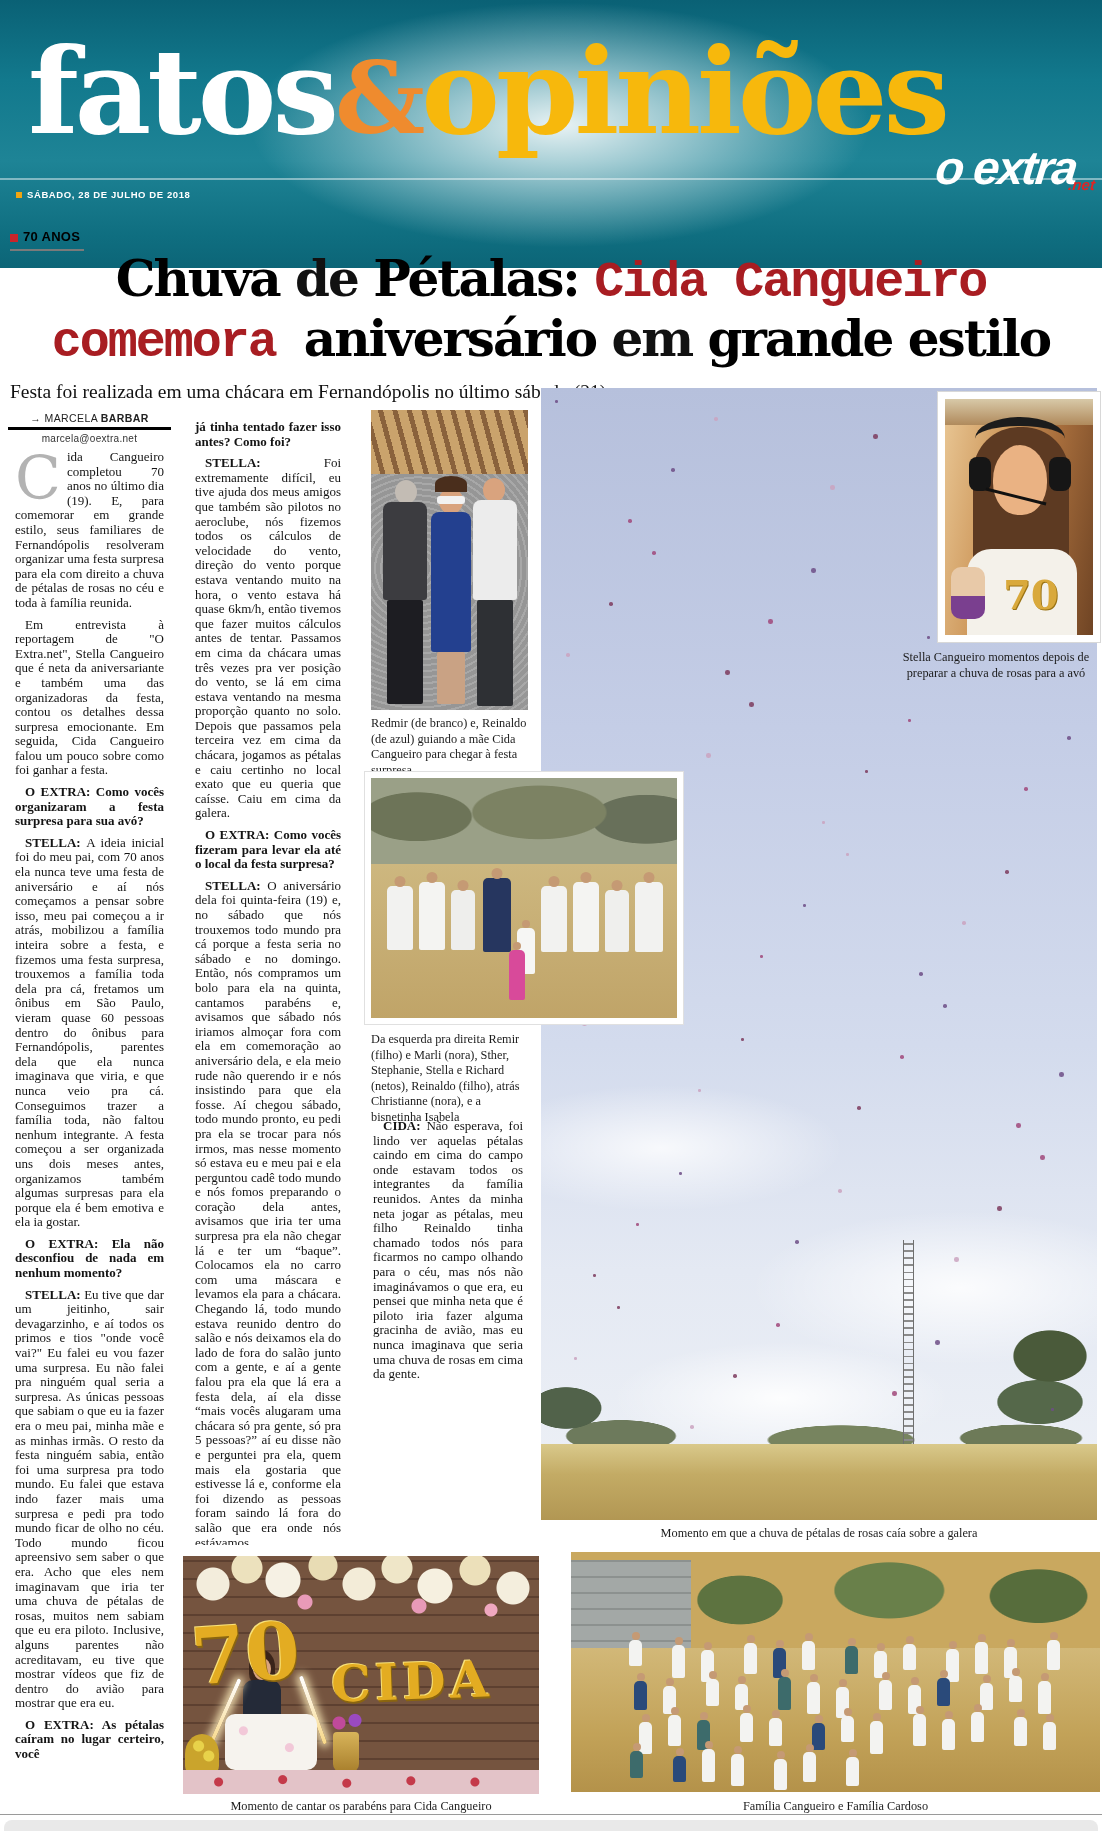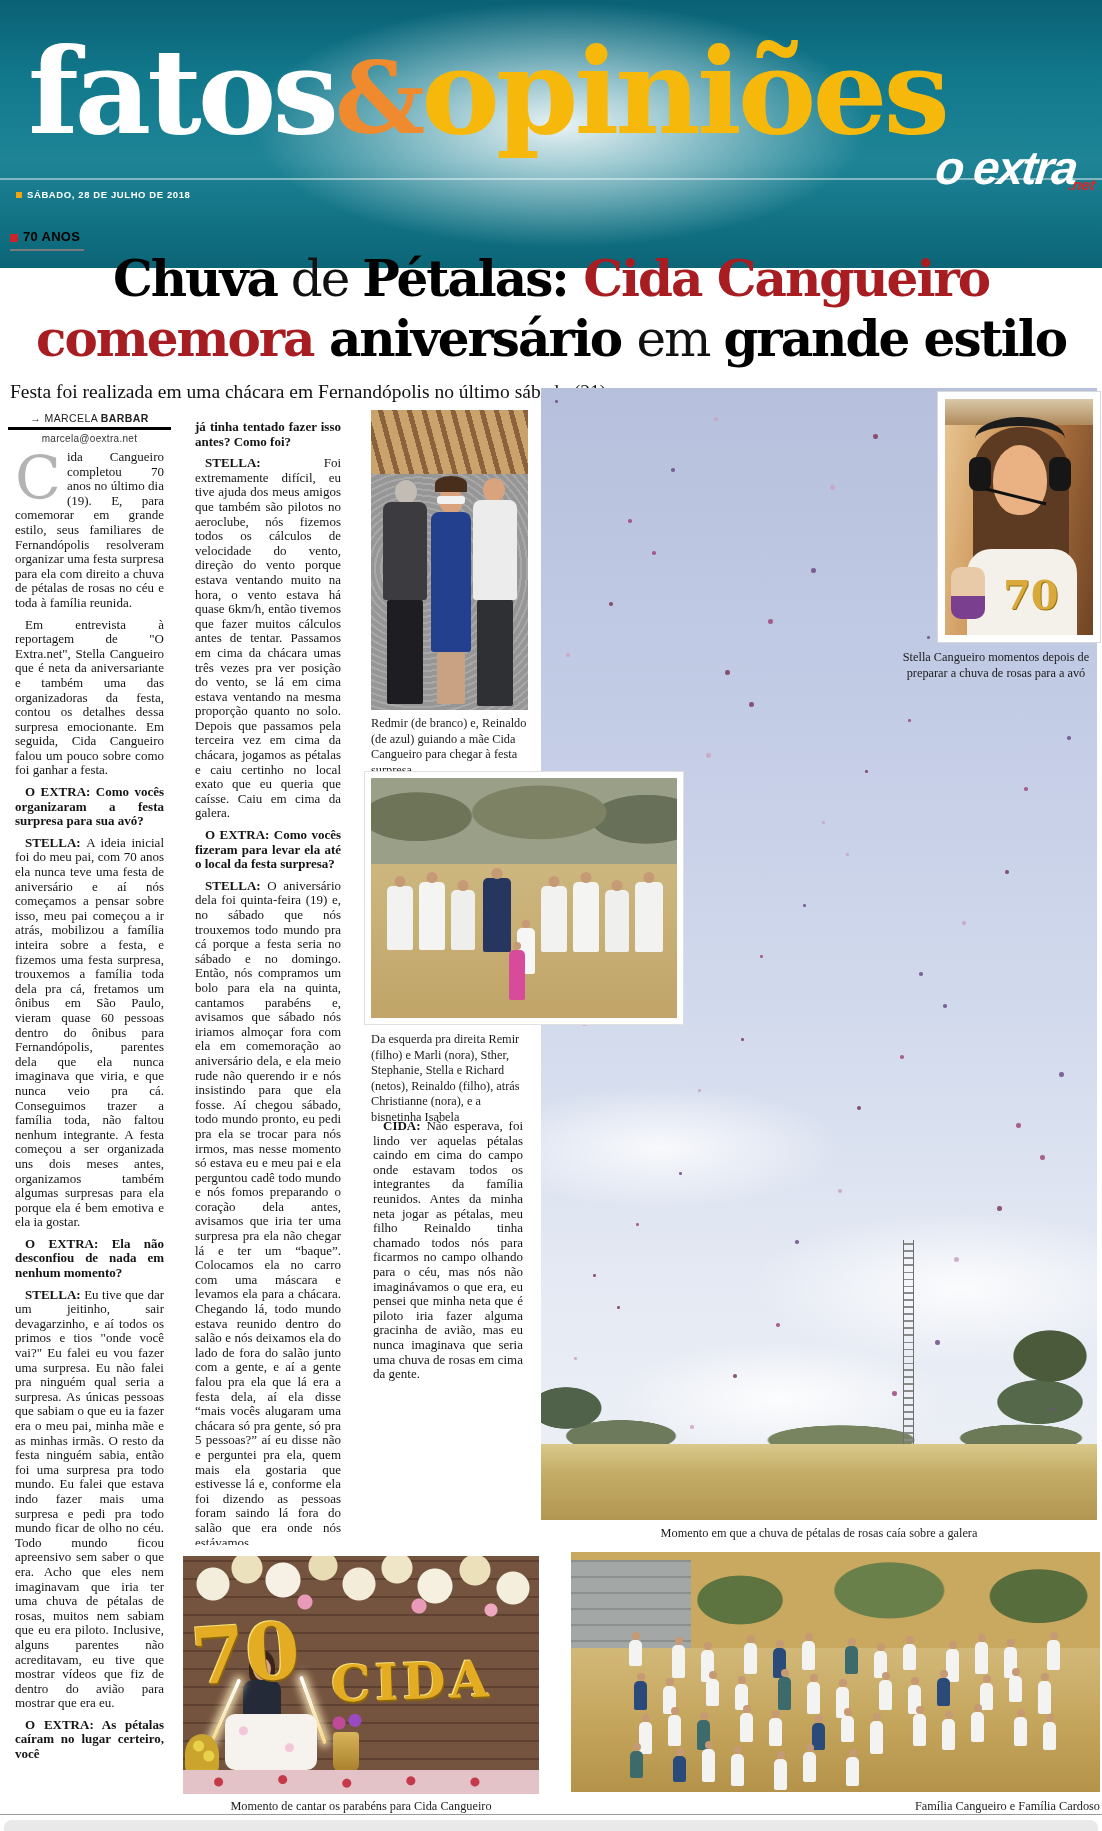--- a/index.html
+++ b/index.html
@@ -26,23 +26,23 @@
   .sq.orange{background:#f0a512;}
   .sq.red{background:#c9252b;width:8px;height:8px;}
 
   
   #kicker{position:absolute;left:10px;top:229px;font-family:"Liberation Sans",sans-serif;
     font-weight:700;font-size:13px;color:#000;letter-spacing:.3px;}
   #kicker-rule{position:absolute;left:10px;top:249px;width:74px;height:2px;background:#7a7a7a;}
   .hl{position:absolute;left:0;width:1102px;text-align:center;font-family:"DejaVu Serif",serif;
     font-weight:700;font-size:50px;line-height:58px;letter-spacing:-2px;color:#000;}
   #hl1{top:250px;} #hl2{top:310px;}
-  .hl .bold-red{color:#a81d22;}
+  .hl .bold-red{color:#a81d22;font-family:Liberation Mono, monospace;}
   .hl .bold-black{color:#000;}
-  .hl .light-black{color:#111;font-weight:400;}
+  .hl .light-black{color:#111;font-weight:700;}
   #subhead{position:absolute;left:10px;top:380px;width:900px;font-size:19.5px;line-height:24px;color:#111;}
 
   
   #byline{position:absolute;left:8px;top:412px;width:163px;text-align:center;
     font-family:"Liberation Sans",sans-serif;font-size:10.5px;color:#222;letter-spacing:.4px;}
   #byline .rule{height:3px;background:#000;margin:3px 0 3px 0;}
   #byline .last{font-weight:700;}
   #byline .email{font-size:10px;letter-spacing:.3px;color:#333;}
 
   
@@ -58,21 +58,21 @@
   .dropcap{float:left;font-family:"DejaVu Serif",serif;font-size:60px;line-height:46px;
     color:#b3b3b3;margin:5px 6px 0 0;}
 
   
   .caption{position:absolute;font-size:12.3px;line-height:15.5px;color:#1b1b1b;}
   #caption1{left:371px;top:716px;width:158px;}
   #caption2{left:371px;top:1032px;width:162px;}
   #inset-caption{left:900px;top:650px;width:192px;text-align:center;z-index:6;}
   #sky-caption{left:541px;top:1526px;width:556px;text-align:center;}
   #cake-caption{left:183px;top:1799px;width:356px;text-align:center;}
-  #family-caption{left:571px;top:1799px;width:529px;text-align:right;}
+  #family-caption{left:571px;top:1799px;width:529px;text-align:center;}
 
   
   .photo{position:absolute;overflow:hidden;}
   #photo-sky{left:541px;top:388px;width:556px;height:1132px;z-index:1;
     background:linear-gradient(180deg,#b6c0dc 0%,#c4cde6 30%,#d3dbed 58%,#e4e9f3 78%,#eef1f6 100%);}
   #sky-clouds{position:absolute;left:0;top:0;width:100%;height:100%;
     background:
       radial-gradient(ellipse 260px 90px at 120px 760px, rgba(255,255,255,.8), rgba(255,255,255,0) 70%),
       radial-gradient(ellipse 300px 110px at 420px 900px, rgba(255,255,255,.85), rgba(255,255,255,0) 70%),
       radial-gradient(ellipse 240px 80px at 240px 1010px, rgba(255,255,255,.9), rgba(255,255,255,0) 70%);}

